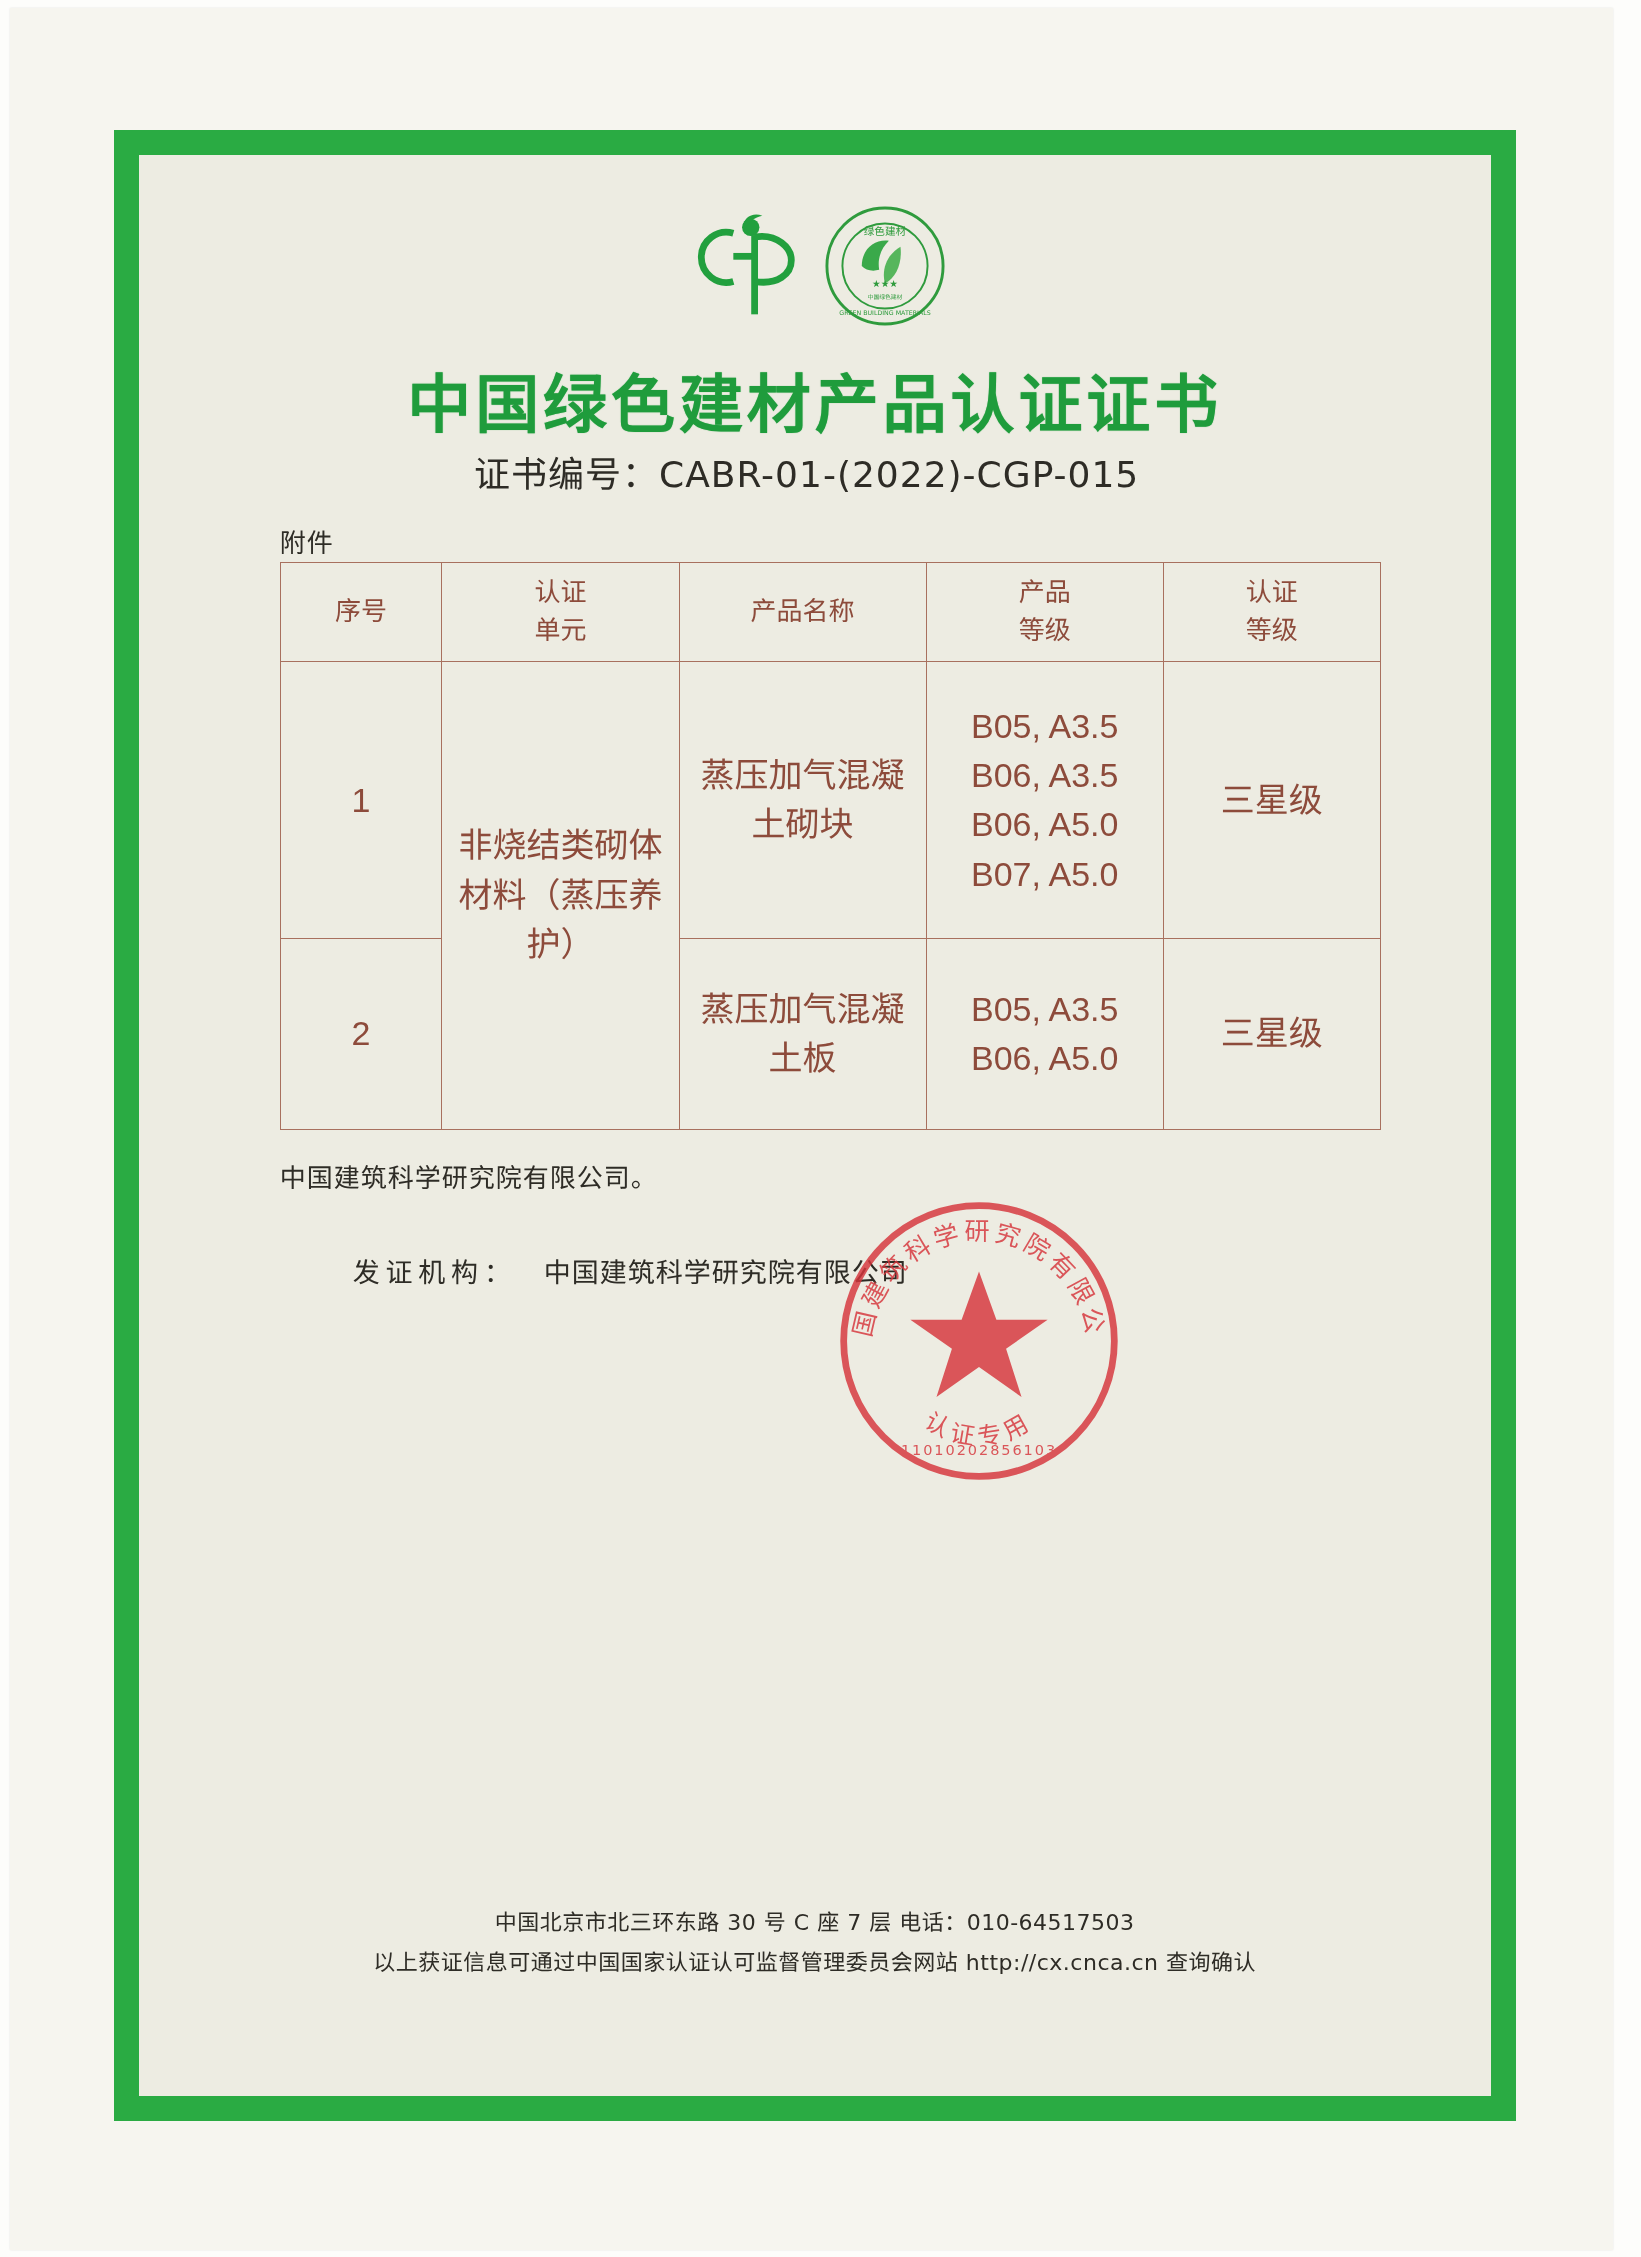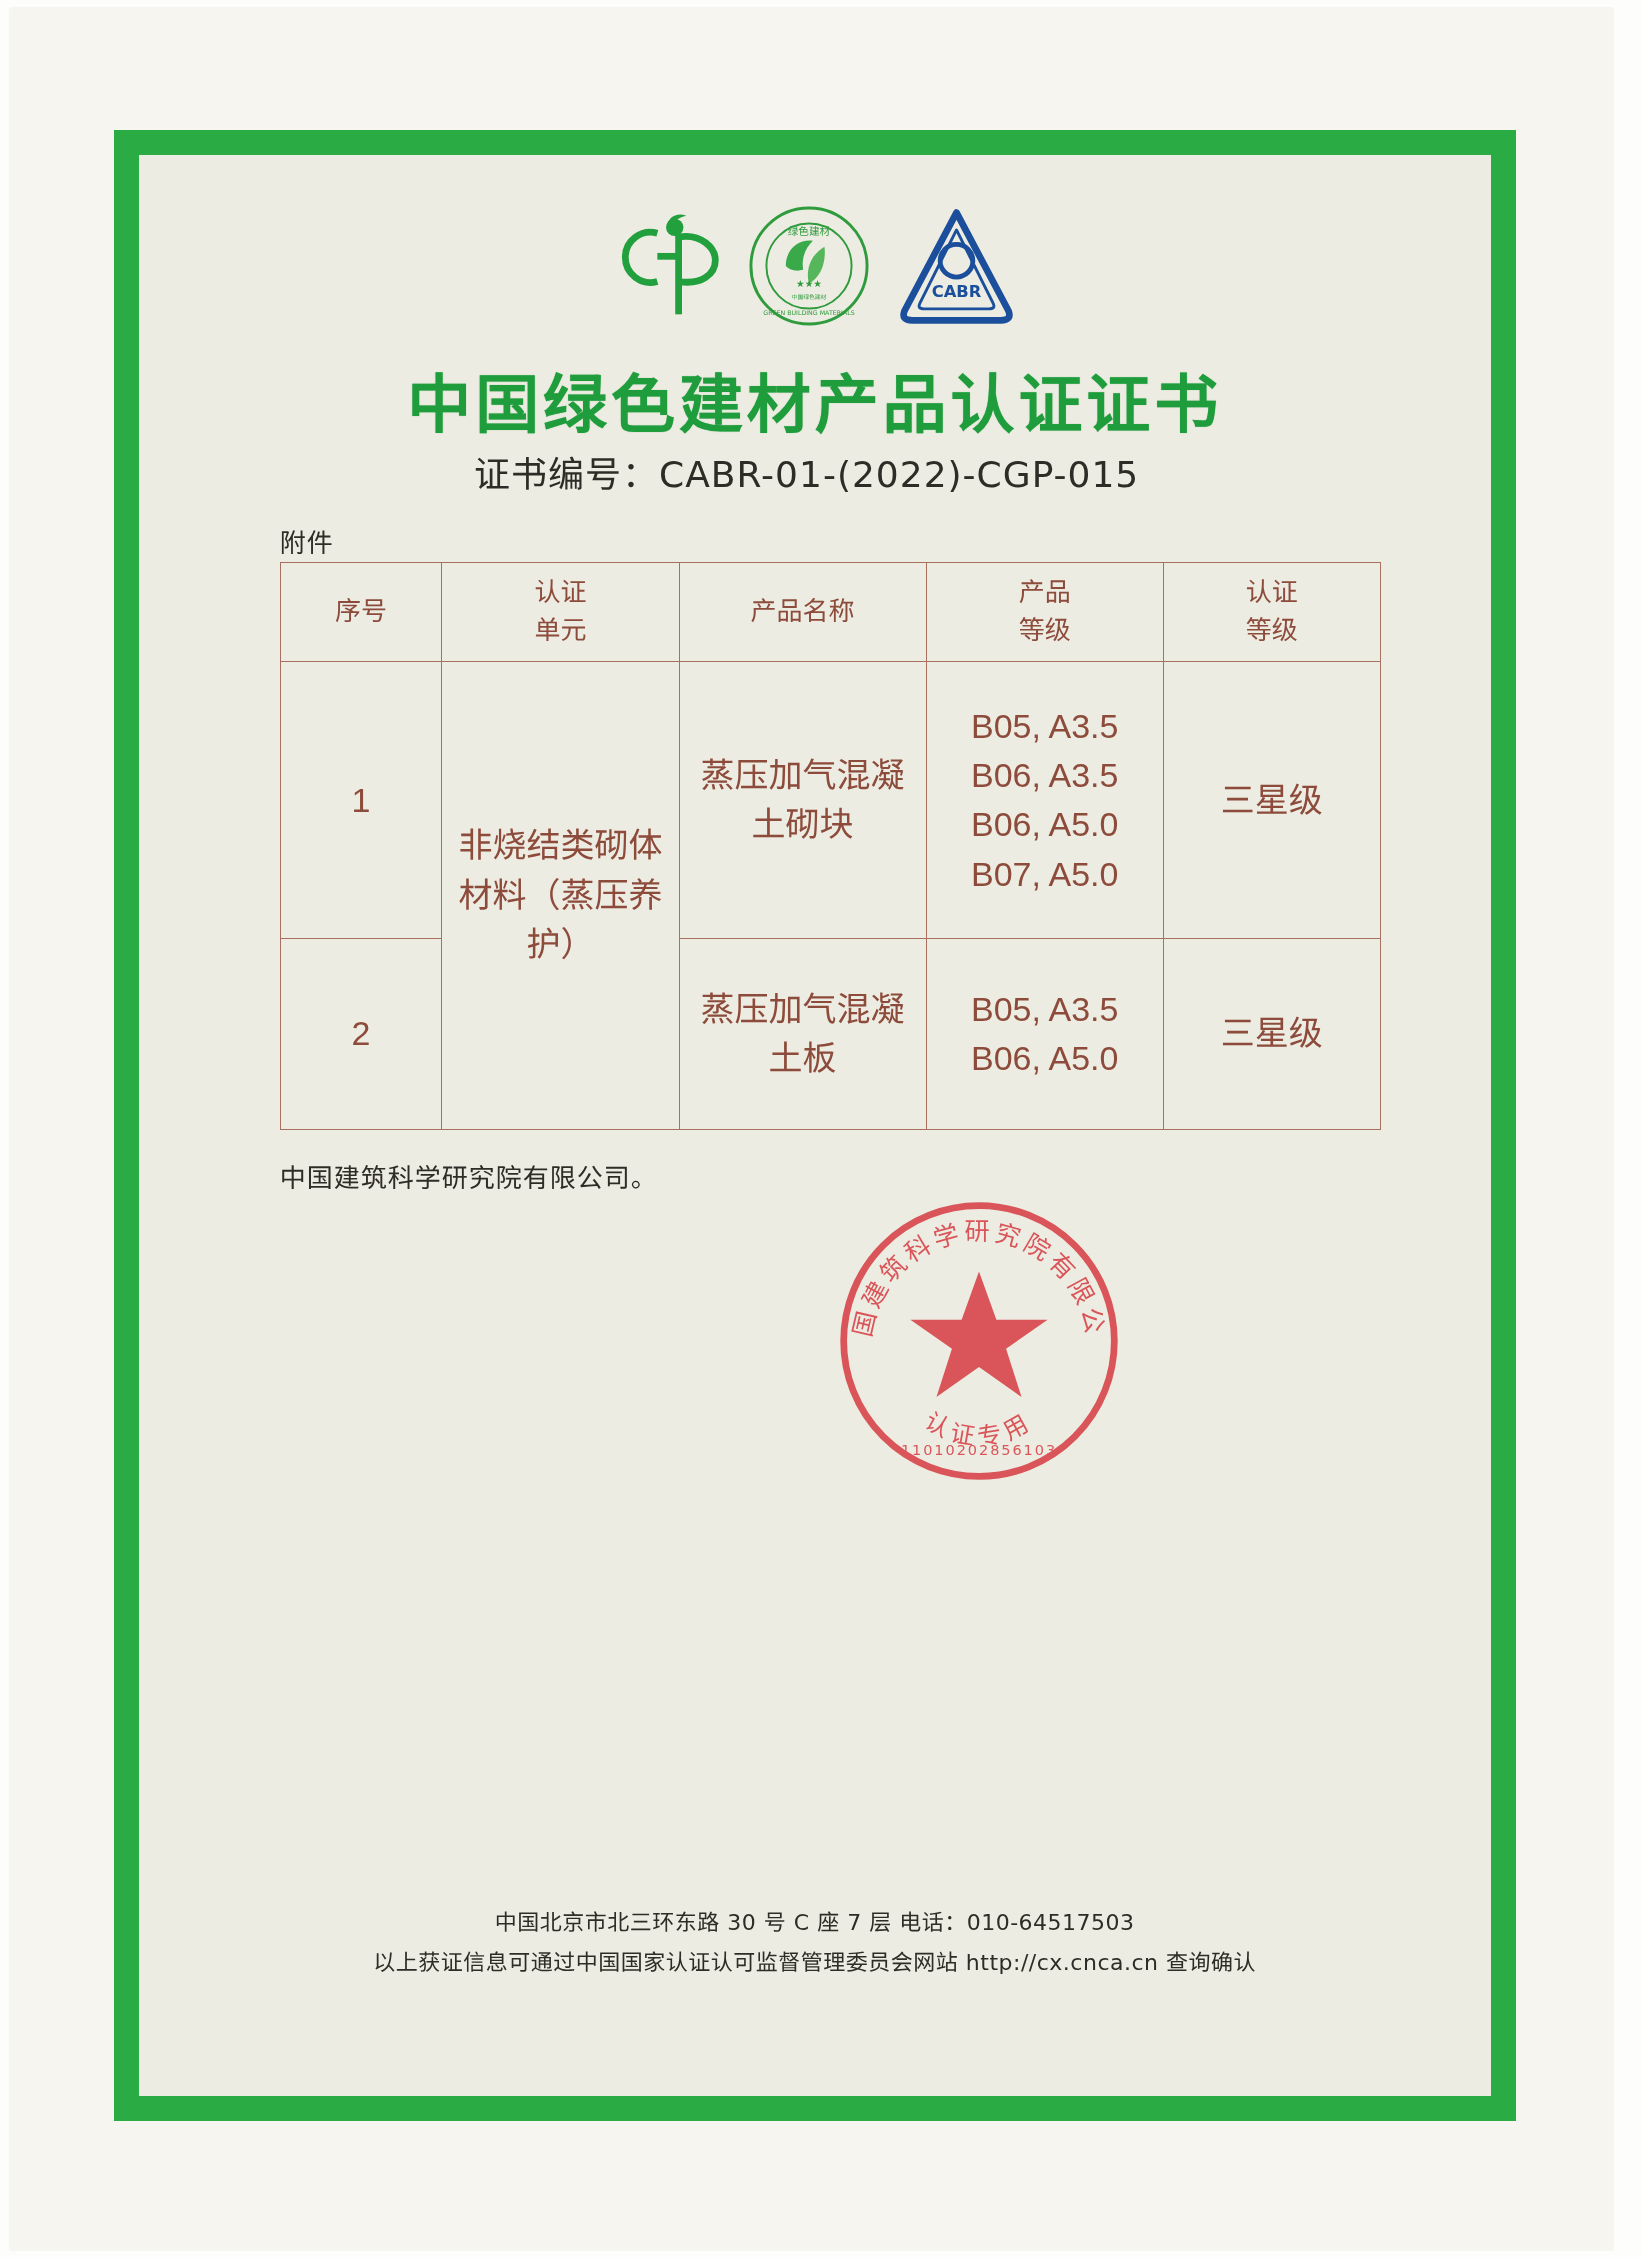--- a/index.html
+++ b/index.html
@@ -234,28 +234,20 @@
               <circle cx="62" cy="62" r="44" fill="none" stroke="#2f9b3d" stroke-width="2"></circle>
               <path d="M38 62 C38 44 52 34 66 36 C58 44 54 54 56 66 C48 68 42 66 38 62 Z" fill="#3aa94a"></path>
               <path d="M62 80 C58 66 64 50 78 42 C80 58 74 74 62 80 Z" fill="#56b65c"></path>
               <text x="62" y="30" text-anchor="middle" font-family="DejaVu Sans, sans-serif" font-size="11" fill="#2f9b3d">绿色建材</text>
               <text x="62" y="84" text-anchor="middle" font-family="DejaVu Sans, sans-serif" font-size="10" fill="#2f9b3d">★★★</text>
               <text x="62" y="96" text-anchor="middle" font-family="DejaVu Sans, sans-serif" font-size="6" fill="#2f9b3d">中国绿色建材</text>
               <text x="62" y="113" text-anchor="middle" font-family="DejaVu Sans, sans-serif" font-size="6.5" fill="#2f9b3d">GREEN BUILDING MATERIALS</text>
             </svg>
           </div>
 
-          <div class="logo-box">
-            <svg id="logo-cabr" viewBox="0 0 132 132" xmlns="http://www.w3.org/2000/svg">
-              <path d="M66 10 L120 112 Q124 122 112 122 L20 122 Q8 122 12 112 Z" fill="none" stroke="#1b4f9c" stroke-width="7" stroke-linejoin="round"></path>
-              <path d="M66 28 L104 104 Q107 110 100 110 L32 110 Q25 110 28 104 Z" fill="none" stroke="#1b4f9c" stroke-width="3" stroke-linejoin="round"></path>
-              <circle cx="66" cy="60" r="17" fill="none" stroke="#1b4f9c" stroke-width="5"></circle>
-              <text x="66" y="98" text-anchor="middle" font-family="DejaVu Sans, sans-serif" font-size="17" font-weight="bold" fill="#1b4f9c">CABR</text>
-            </svg>
-          </div>
         </div>
 
         <div id="cert-title">中国绿色建材产品认证证书</div>
         <div id="cert-number">证书编号：CABR-01-(2022)-CGP-015</div>
 
         <div id="attachment-label">附件</div>
 
         <table id="cert-table">
           <thead>
             <tr>
@@ -286,20 +278,24 @@
               <td class="cell-left multiline">B05, A3.5
 B06, A5.0</td>
               <td class="cell-center">三星级</td>
             </tr>
           </tbody>
         </table>
 
         <div id="table-note">中国建筑科学研究院有限公司。</div>
 
         <div id="issuer-block">
+          <div class="issuer-line">
+            <span class="issuer-key">发证机构：</span>
+            <span class="issuer-val">中国建筑科学研究院有限公司</span>
+          </div>
         </div>
 
         <svg id="seal" viewBox="0 0 300 300" xmlns="http://www.w3.org/2000/svg">
           <defs>
             <path id="sealTopArc" d="M38 158 A112 112 0 0 1 262 158"></path>
             <path id="sealBotArc" d="M62 192 A92 92 0 0 0 238 192"></path>
           </defs>
           <circle cx="150" cy="150" r="140" fill="none" stroke="#d6353b" stroke-width="7"></circle>
           <path d="M150 78 L168 128 L221 128 L178 158 L194 208 L150 177 L106 208 L122 158 L79 128 L132 128 Z" fill="#d6353b"></path>
           <text font-family="DejaVu Sans, sans-serif" font-size="26" fill="#d6353b" letter-spacing="4">

